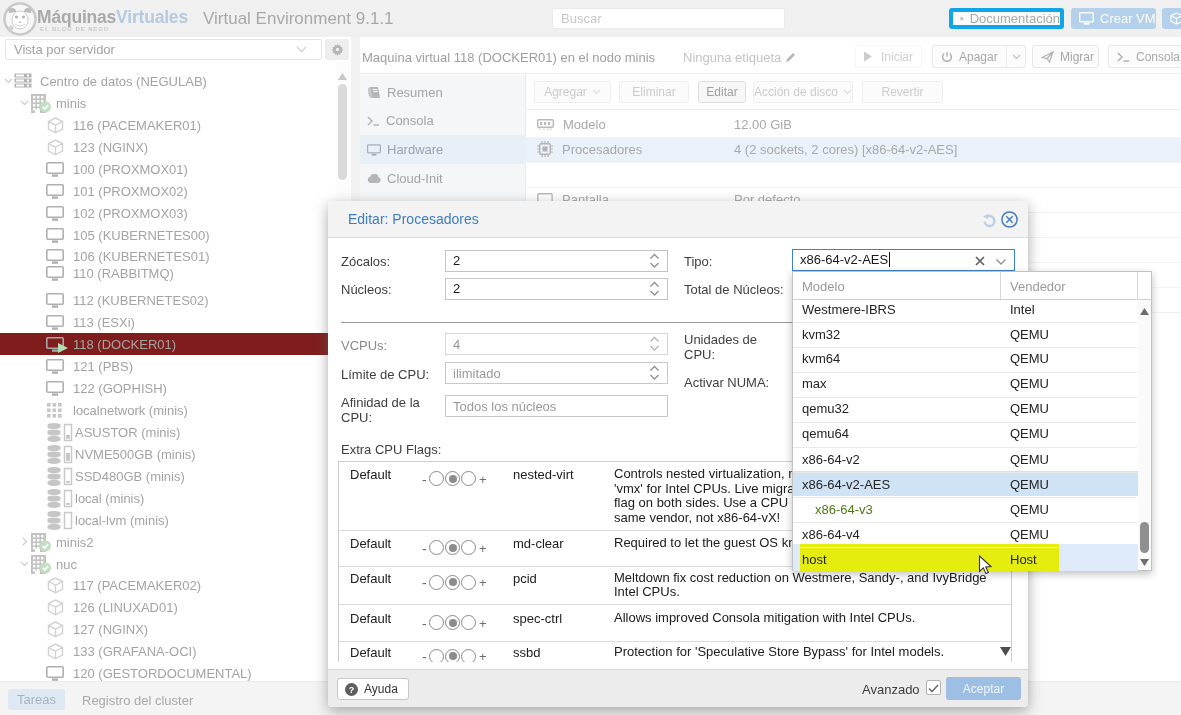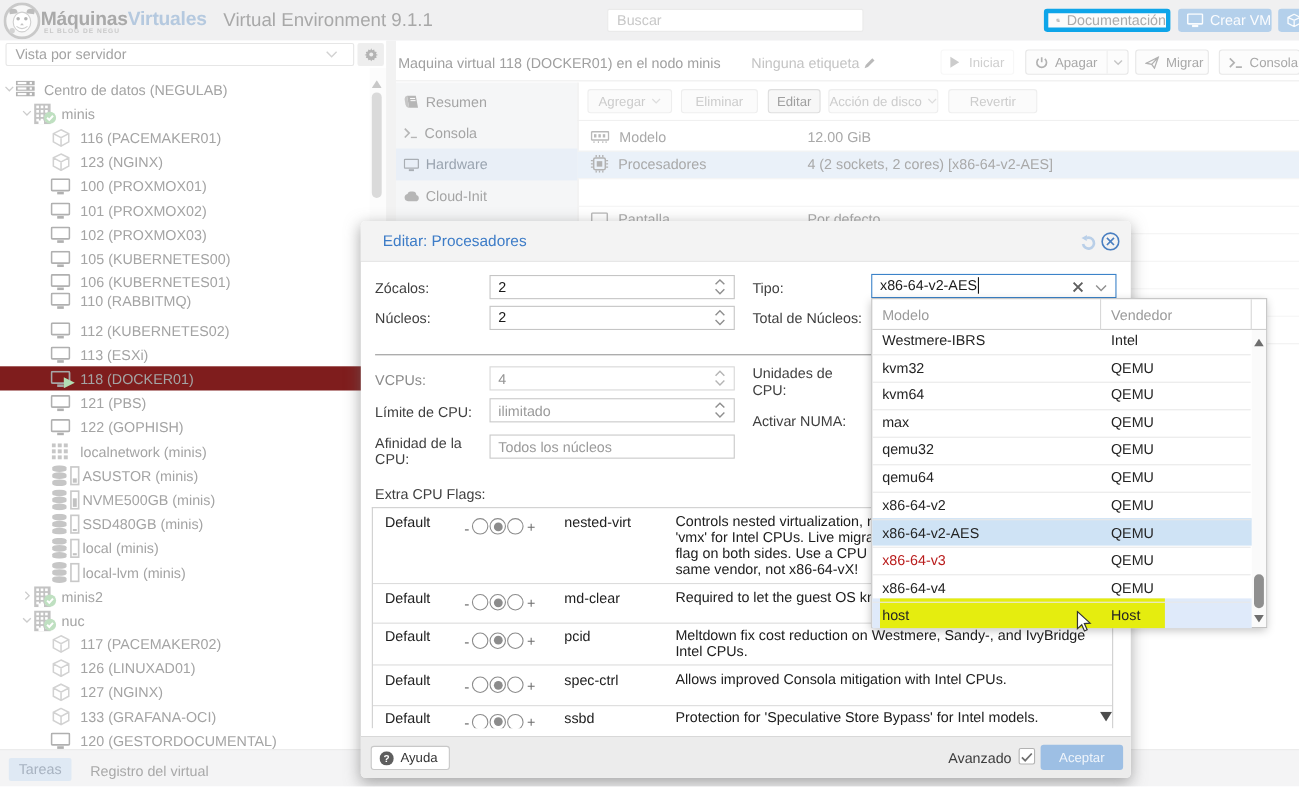--- a/index.html
+++ b/index.html
@@ -488,21 +488,21 @@
 <div class="hwrow" style="top:187px">
   <svg width="16" height="13" viewBox="0 0 18 15" style="margin-left:12px">
         <rect x="0.8" y="0.8" width="16.4" height="10.4" rx="1" fill="none" stroke="#b9b9b9" stroke-width="1.6"></rect>
         <rect x="6" y="12.4" width="6" height="2.4" fill="#b9b9b9"></rect>
       </svg>
   <span style="margin-left:9px">Pantalla</span>
       <span class="abs" style="left:209px">Por defecto</span>
     </div>
 <div id="statusbar" class="abs">
   <div class="abs" style="left:8px;top:7px;width:57px;height:21px;background:#dfe9f4;border-radius:2px;color:#a7b2c0;display:flex;align-items:center;justify-content:center">Tareas</div>
-  <span class="abs" style="left:82px;top:11px;color:#a9a9a9">Registro del virtual</span>
+  <span class="abs" style="left:82px;top:11px;color:#a9a9a9">Registro del cluster</span>
 </div>
 
 <div id="dlg" class="abs">
   <div id="dlghdr" class="abs">
     <span class="abs" style="left:20px;top:10px;font-size:14px;color:#3d7cc7">Editar: Procesadores</span>
     <svg class="abs" style="left:653px;top:11px" width="16" height="16" viewBox="0 0 16 16">
           <path d="M3.6 9.9 A 5 5 0 1 0 6.8 4.3" fill="none" stroke="#b9cfe8" stroke-width="2.4"></path>
           <path d="M2.2 4.4 L7.2 1.7 L6.9 7.1 Z" fill="#b9cfe8"></path>
         </svg>
     <svg class="abs" style="left:673px;top:10px" width="17" height="17" viewBox="0 0 17 17">
@@ -647,21 +647,21 @@
   <span class="abs" style="left:9px;top:104.0px;color:#242424">max</span>
   <span class="abs" style="left:217px;top:104.0px;color:#242424">QEMU</span>
   <span class="abs" style="left:9px;top:129.0px;color:#242424">qemu32</span>
   <span class="abs" style="left:217px;top:129.0px;color:#242424">QEMU</span>
   <span class="abs" style="left:9px;top:154.0px;color:#242424">qemu64</span>
   <span class="abs" style="left:217px;top:154.0px;color:#242424">QEMU</span>
   <span class="abs" style="left:9px;top:179.5px;color:#242424">x86-64-v2</span>
   <span class="abs" style="left:217px;top:179.5px;color:#242424">QEMU</span>
   <span class="abs" style="left:9px;top:204.5px;color:#242424">x86-64-v2-AES</span>
   <span class="abs" style="left:217px;top:204.5px;color:#242424">QEMU</span>
-  <span class="abs" style="left:9px;top:229.5px;color:#b91c1c">x86-64-v3</span>
+  <span class="abs" style="left:22px;top:229.5px;color:#4d7c0f">x86-64-v3</span>
   <span class="abs" style="left:217px;top:229.5px;color:#242424">QEMU</span>
   <span class="abs" style="left:9px;top:254.5px;color:#242424">x86-64-v4</span>
   <span class="abs" style="left:217px;top:254.5px;color:#242424">QEMU</span>
   <span class="abs" style="left:9px;top:279.5px;color:#242424">host</span>
   <span class="abs" style="left:217px;top:279.5px;color:#242424">Host</span>
   <div class="ddsep abs" style="top:49.5px"></div>
   <div class="ddsep abs" style="top:74.5px"></div>
   <div class="ddsep abs" style="top:99.5px"></div>
   <div class="ddsep abs" style="top:124.5px"></div>
   <div class="ddsep abs" style="top:149.5px"></div>

